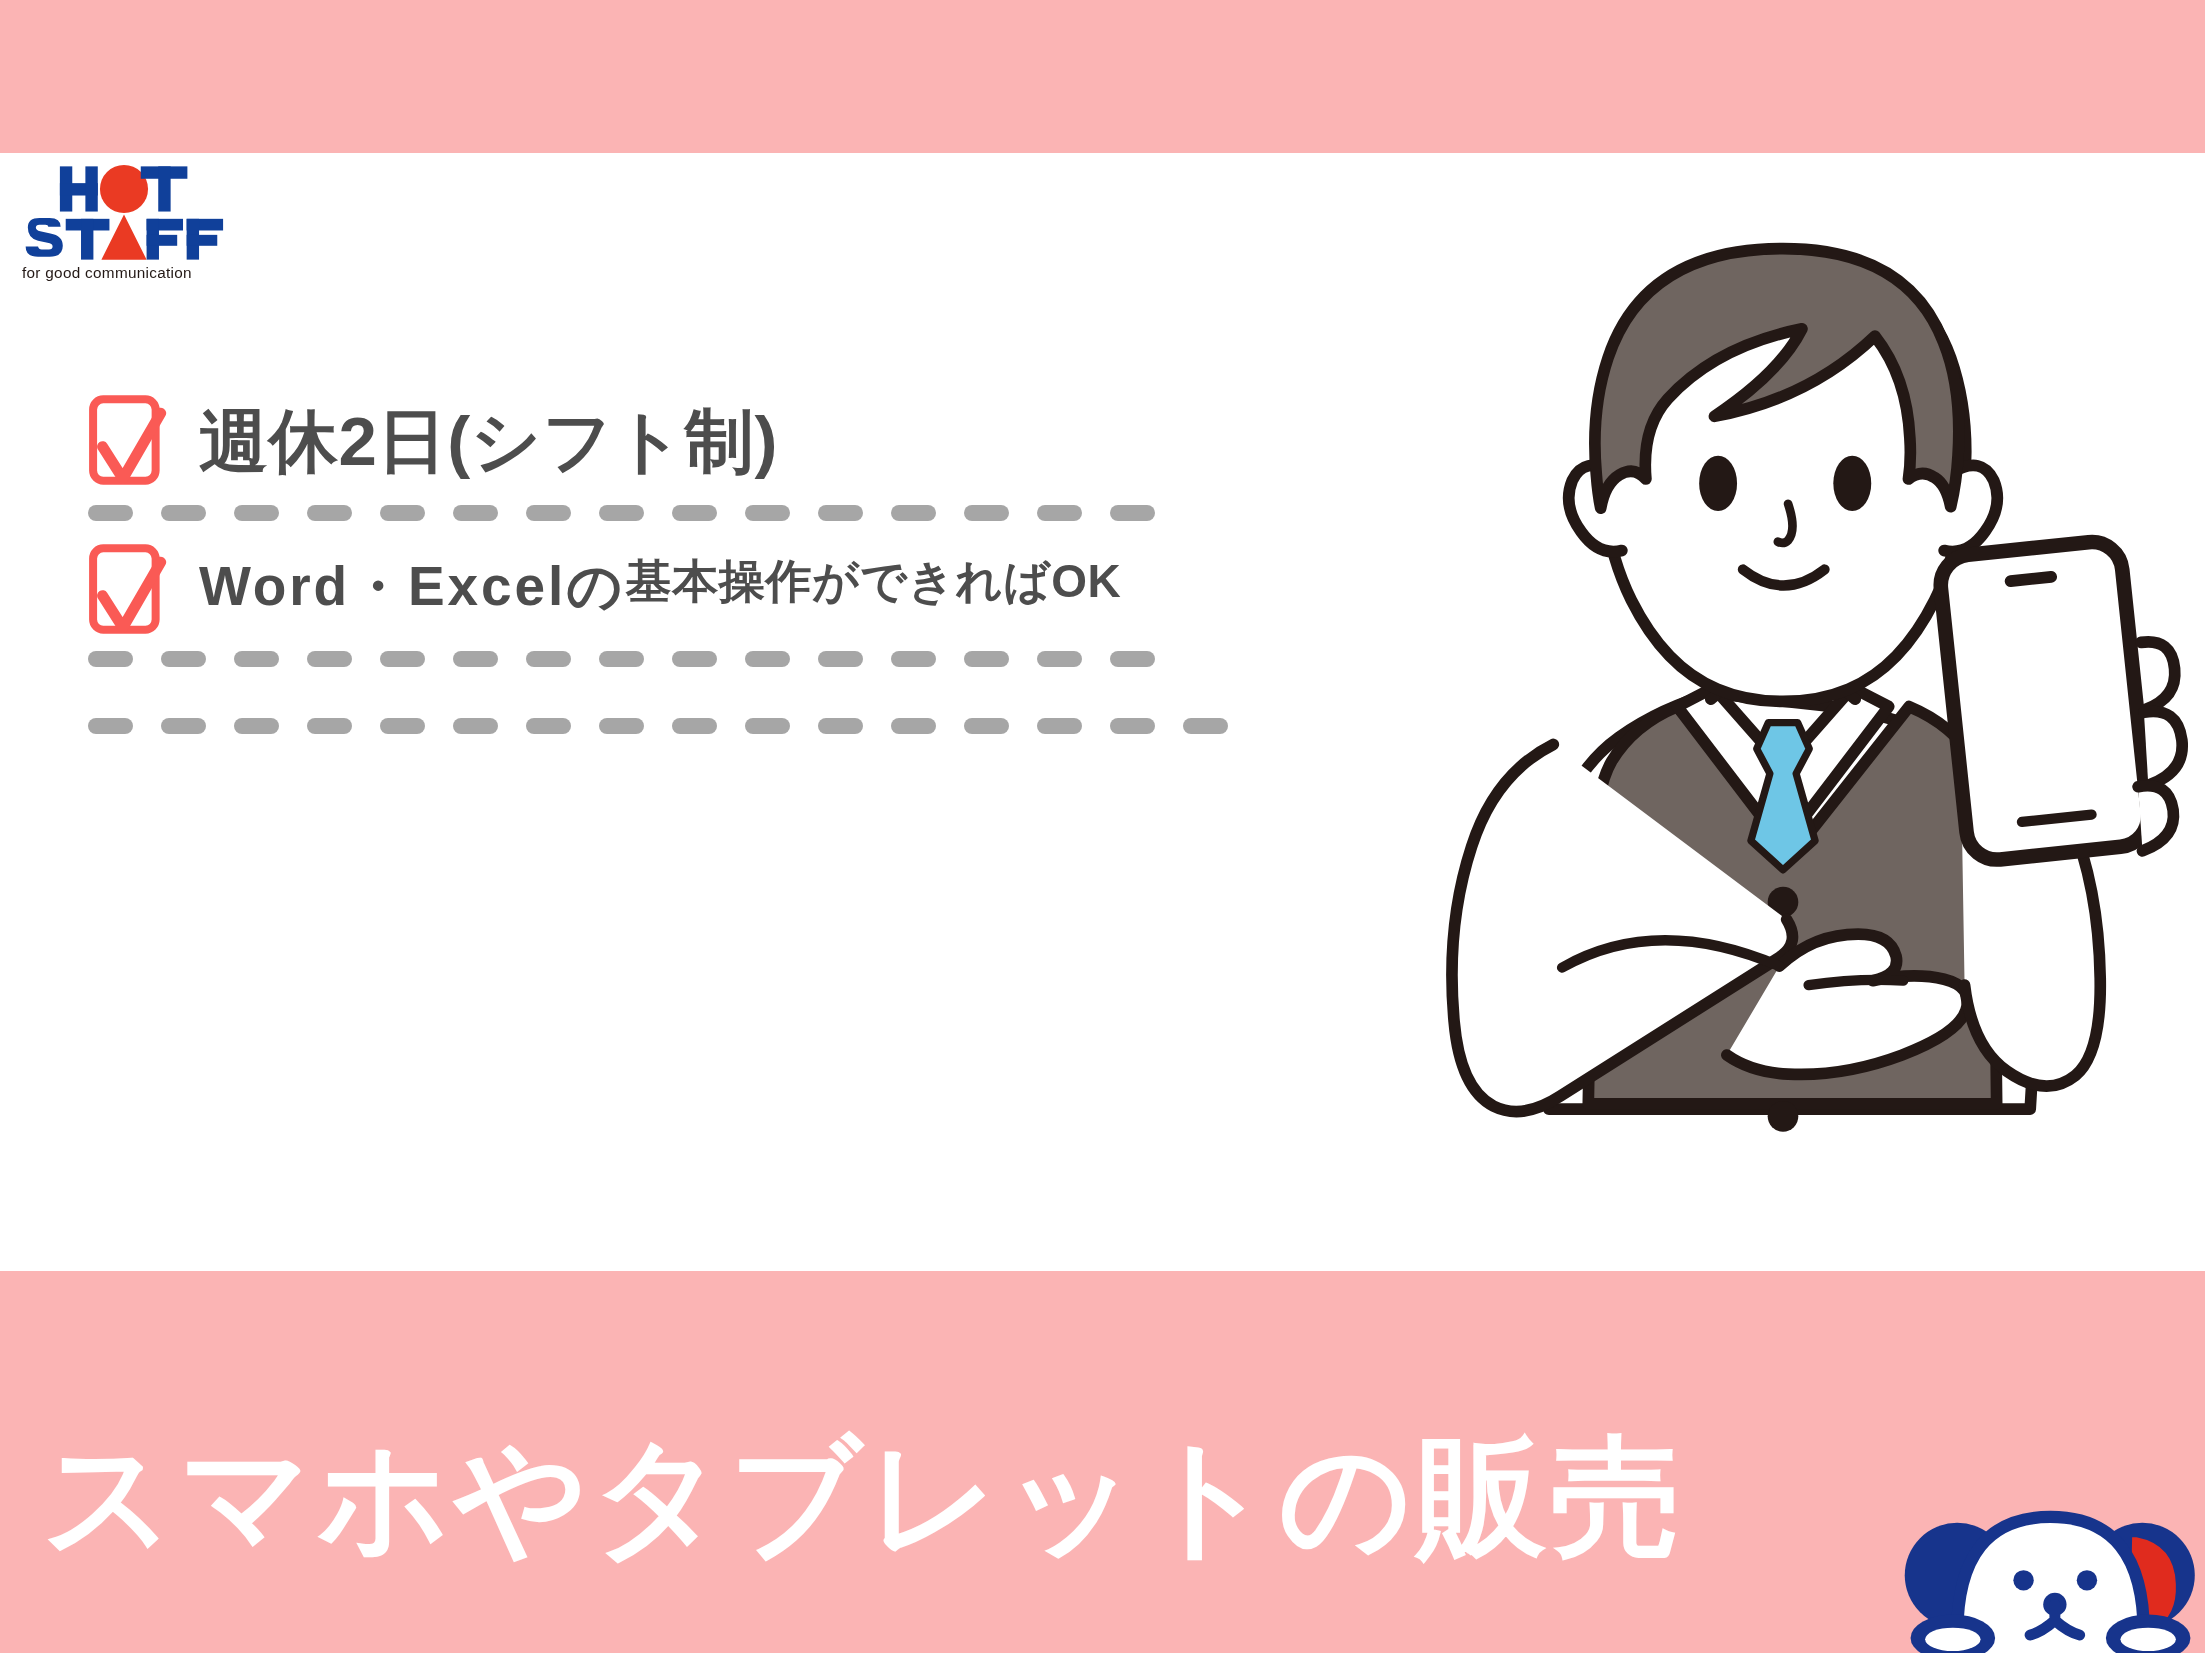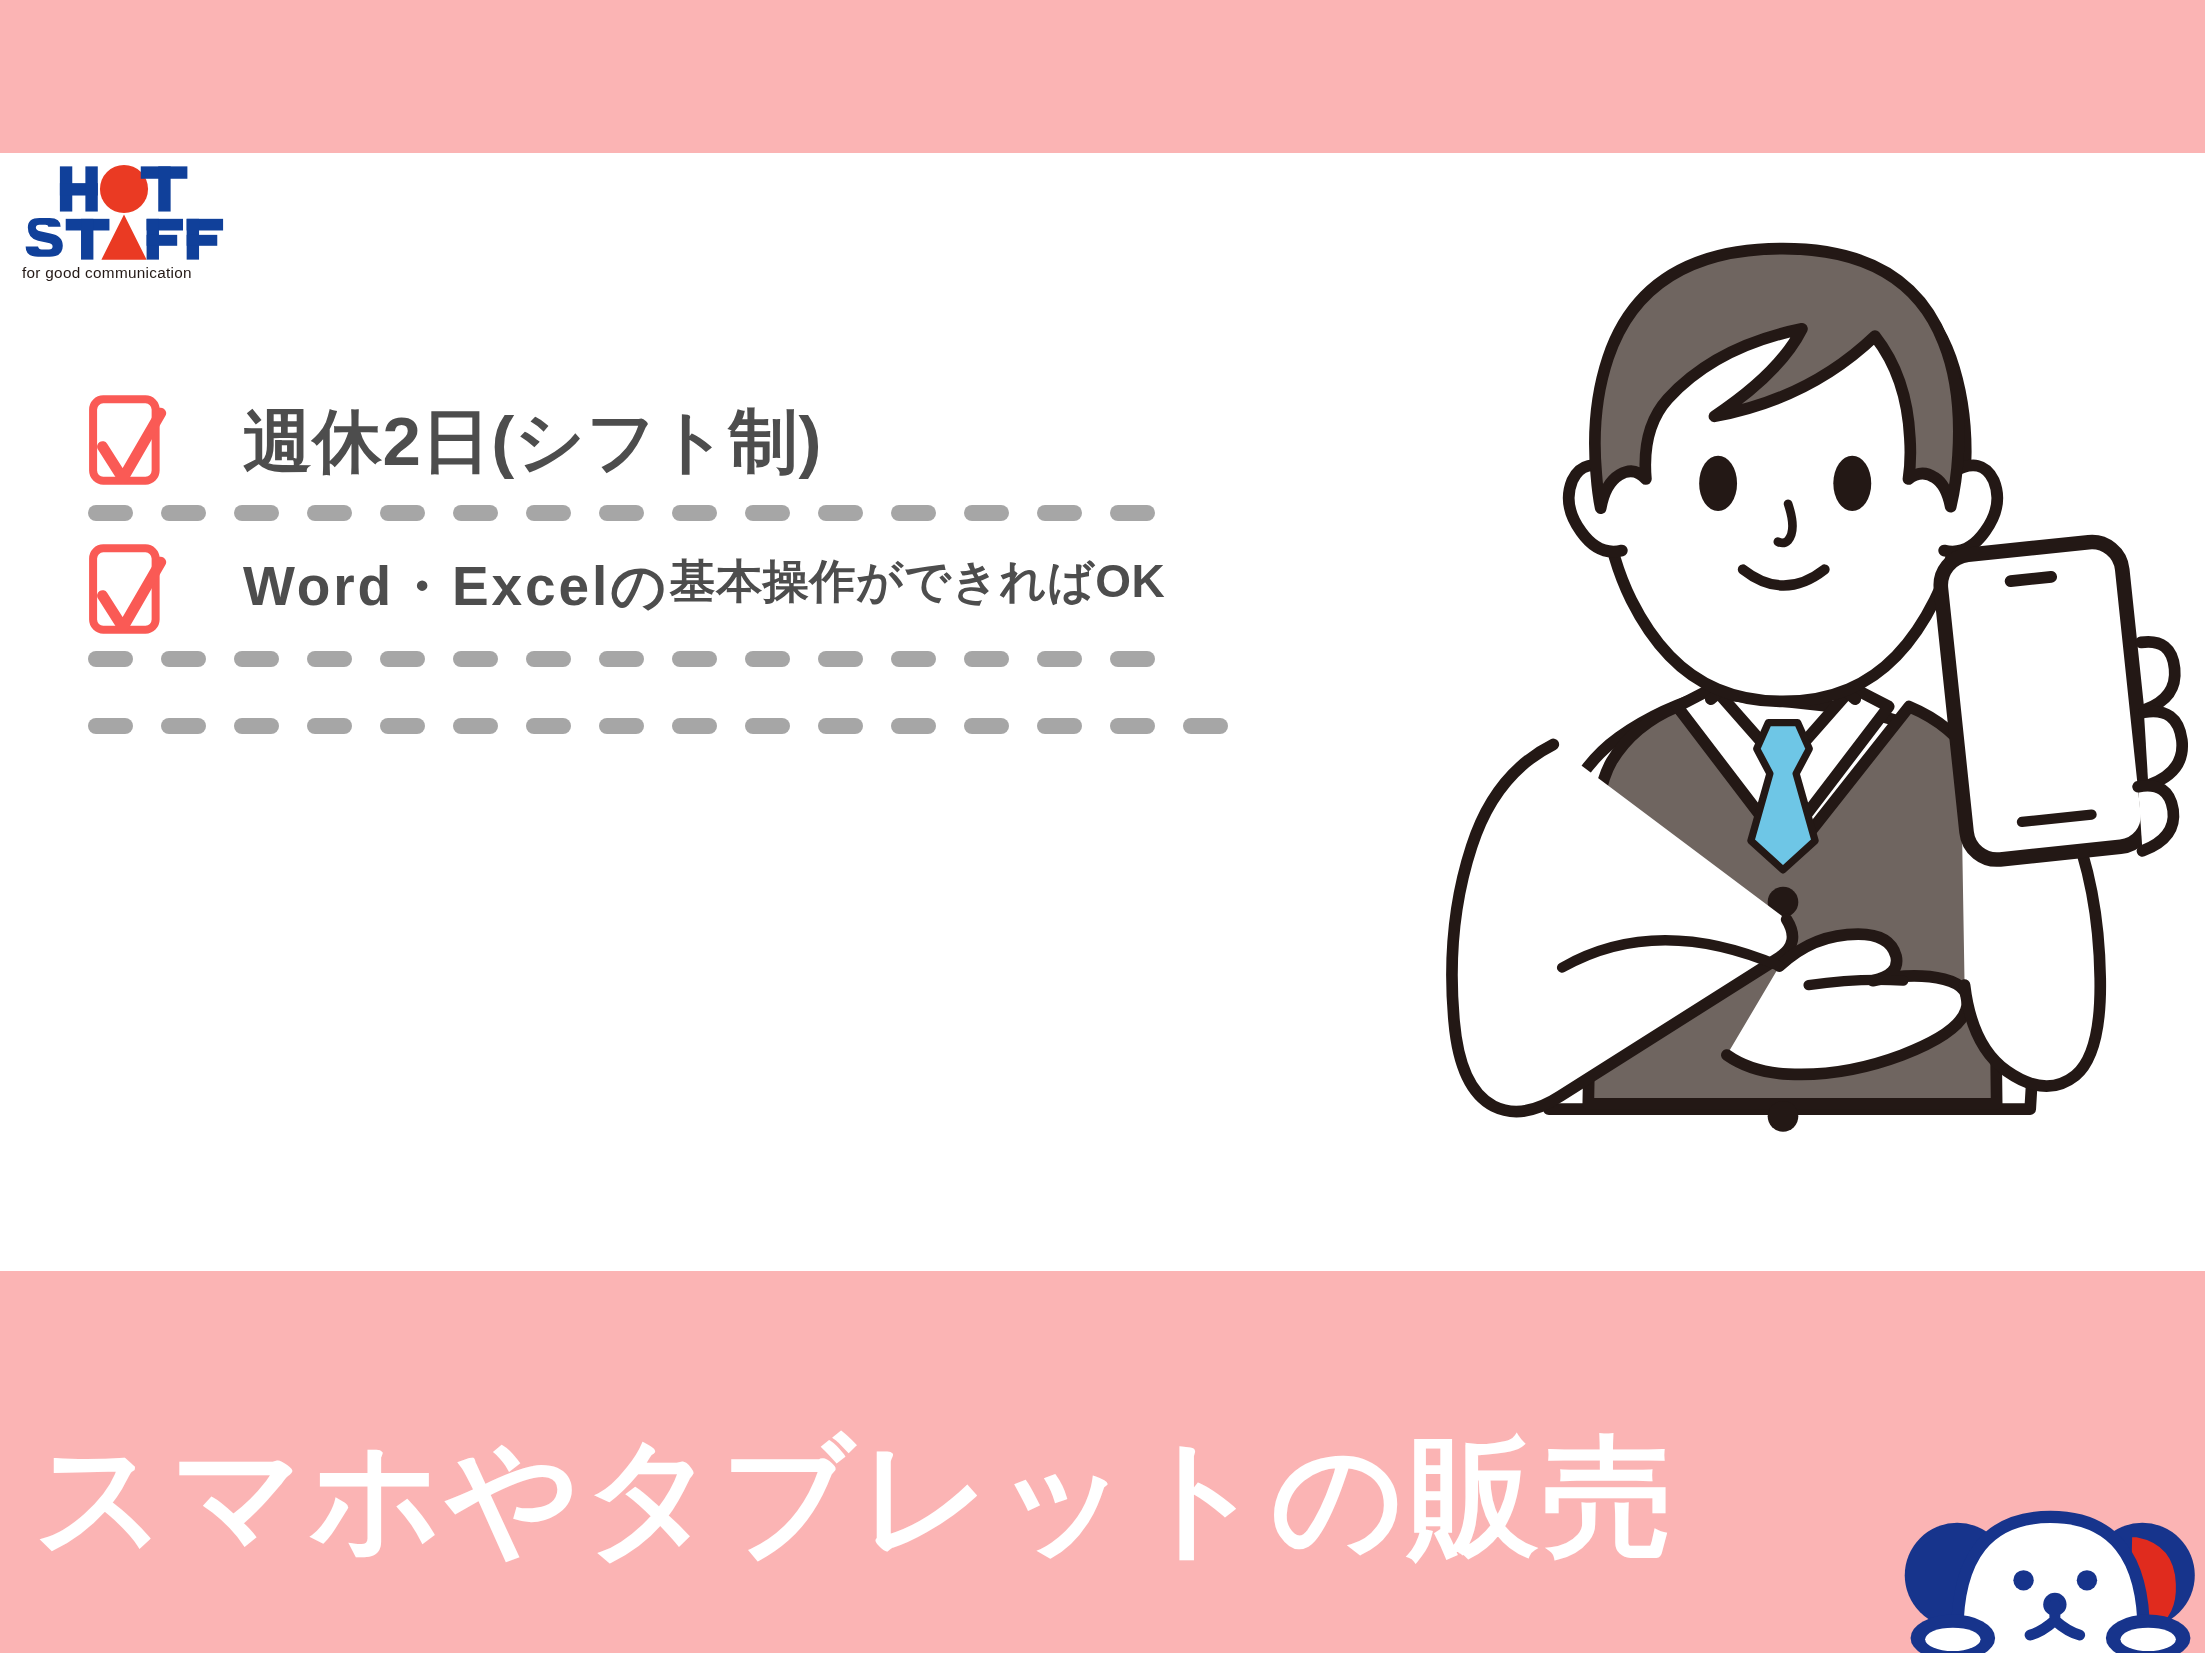--- a/index.html
+++ b/index.html
@@ -37,37 +37,36 @@
     flex:0 0 auto;width:80px;height:95px;position:relative;margin-right:31px;
   }
   .cbox svg{display:block;}
   .rowtext{
     color:#4d4d4d;
     font-family:"Liberation Sans","DejaVu Sans",sans-serif;
     font-weight:700;
     letter-spacing:0.7px;
     line-height:1.18;
     white-space:nowrap;
-    margin-left:44px;
   }
   .t-big{font-size:69px;}
   .dashwrap{display:flex;gap:28px;}
   .dashwrap span{
     display:block;width:45px;height:16px;background:#a6a6a6;border-radius:8px;flex:0 0 auto;
   }
 
   .r2 .rowtext{display:flex;flex-direction:row;}
   .r2-line1{font-size:55px;letter-spacing:2.9px;margin-bottom:7.3px;}
   .r2-line2{font-size:46px;letter-spacing:0.7px;}
 
   #row3-wrap{margin-top:51px;}
 
   
   #headline{
-    position:absolute;left:34px;top:1411px;width:1823px;
+    position:absolute;left:42px;top:1411px;width:1823px;
     color:#ffffff;font-size:130px;font-weight:700;letter-spacing:4.4px;
     font-family:"Liberation Sans","DejaVu Sans",sans-serif;
     white-space:nowrap;
   }
 
   
   #person{position:absolute;left:1371px;top:139px;width:824px;height:1138px;}
   #mascot{position:absolute;left:1896px;top:1495px;width:309px;height:159px;}
 </style>
 </head>

